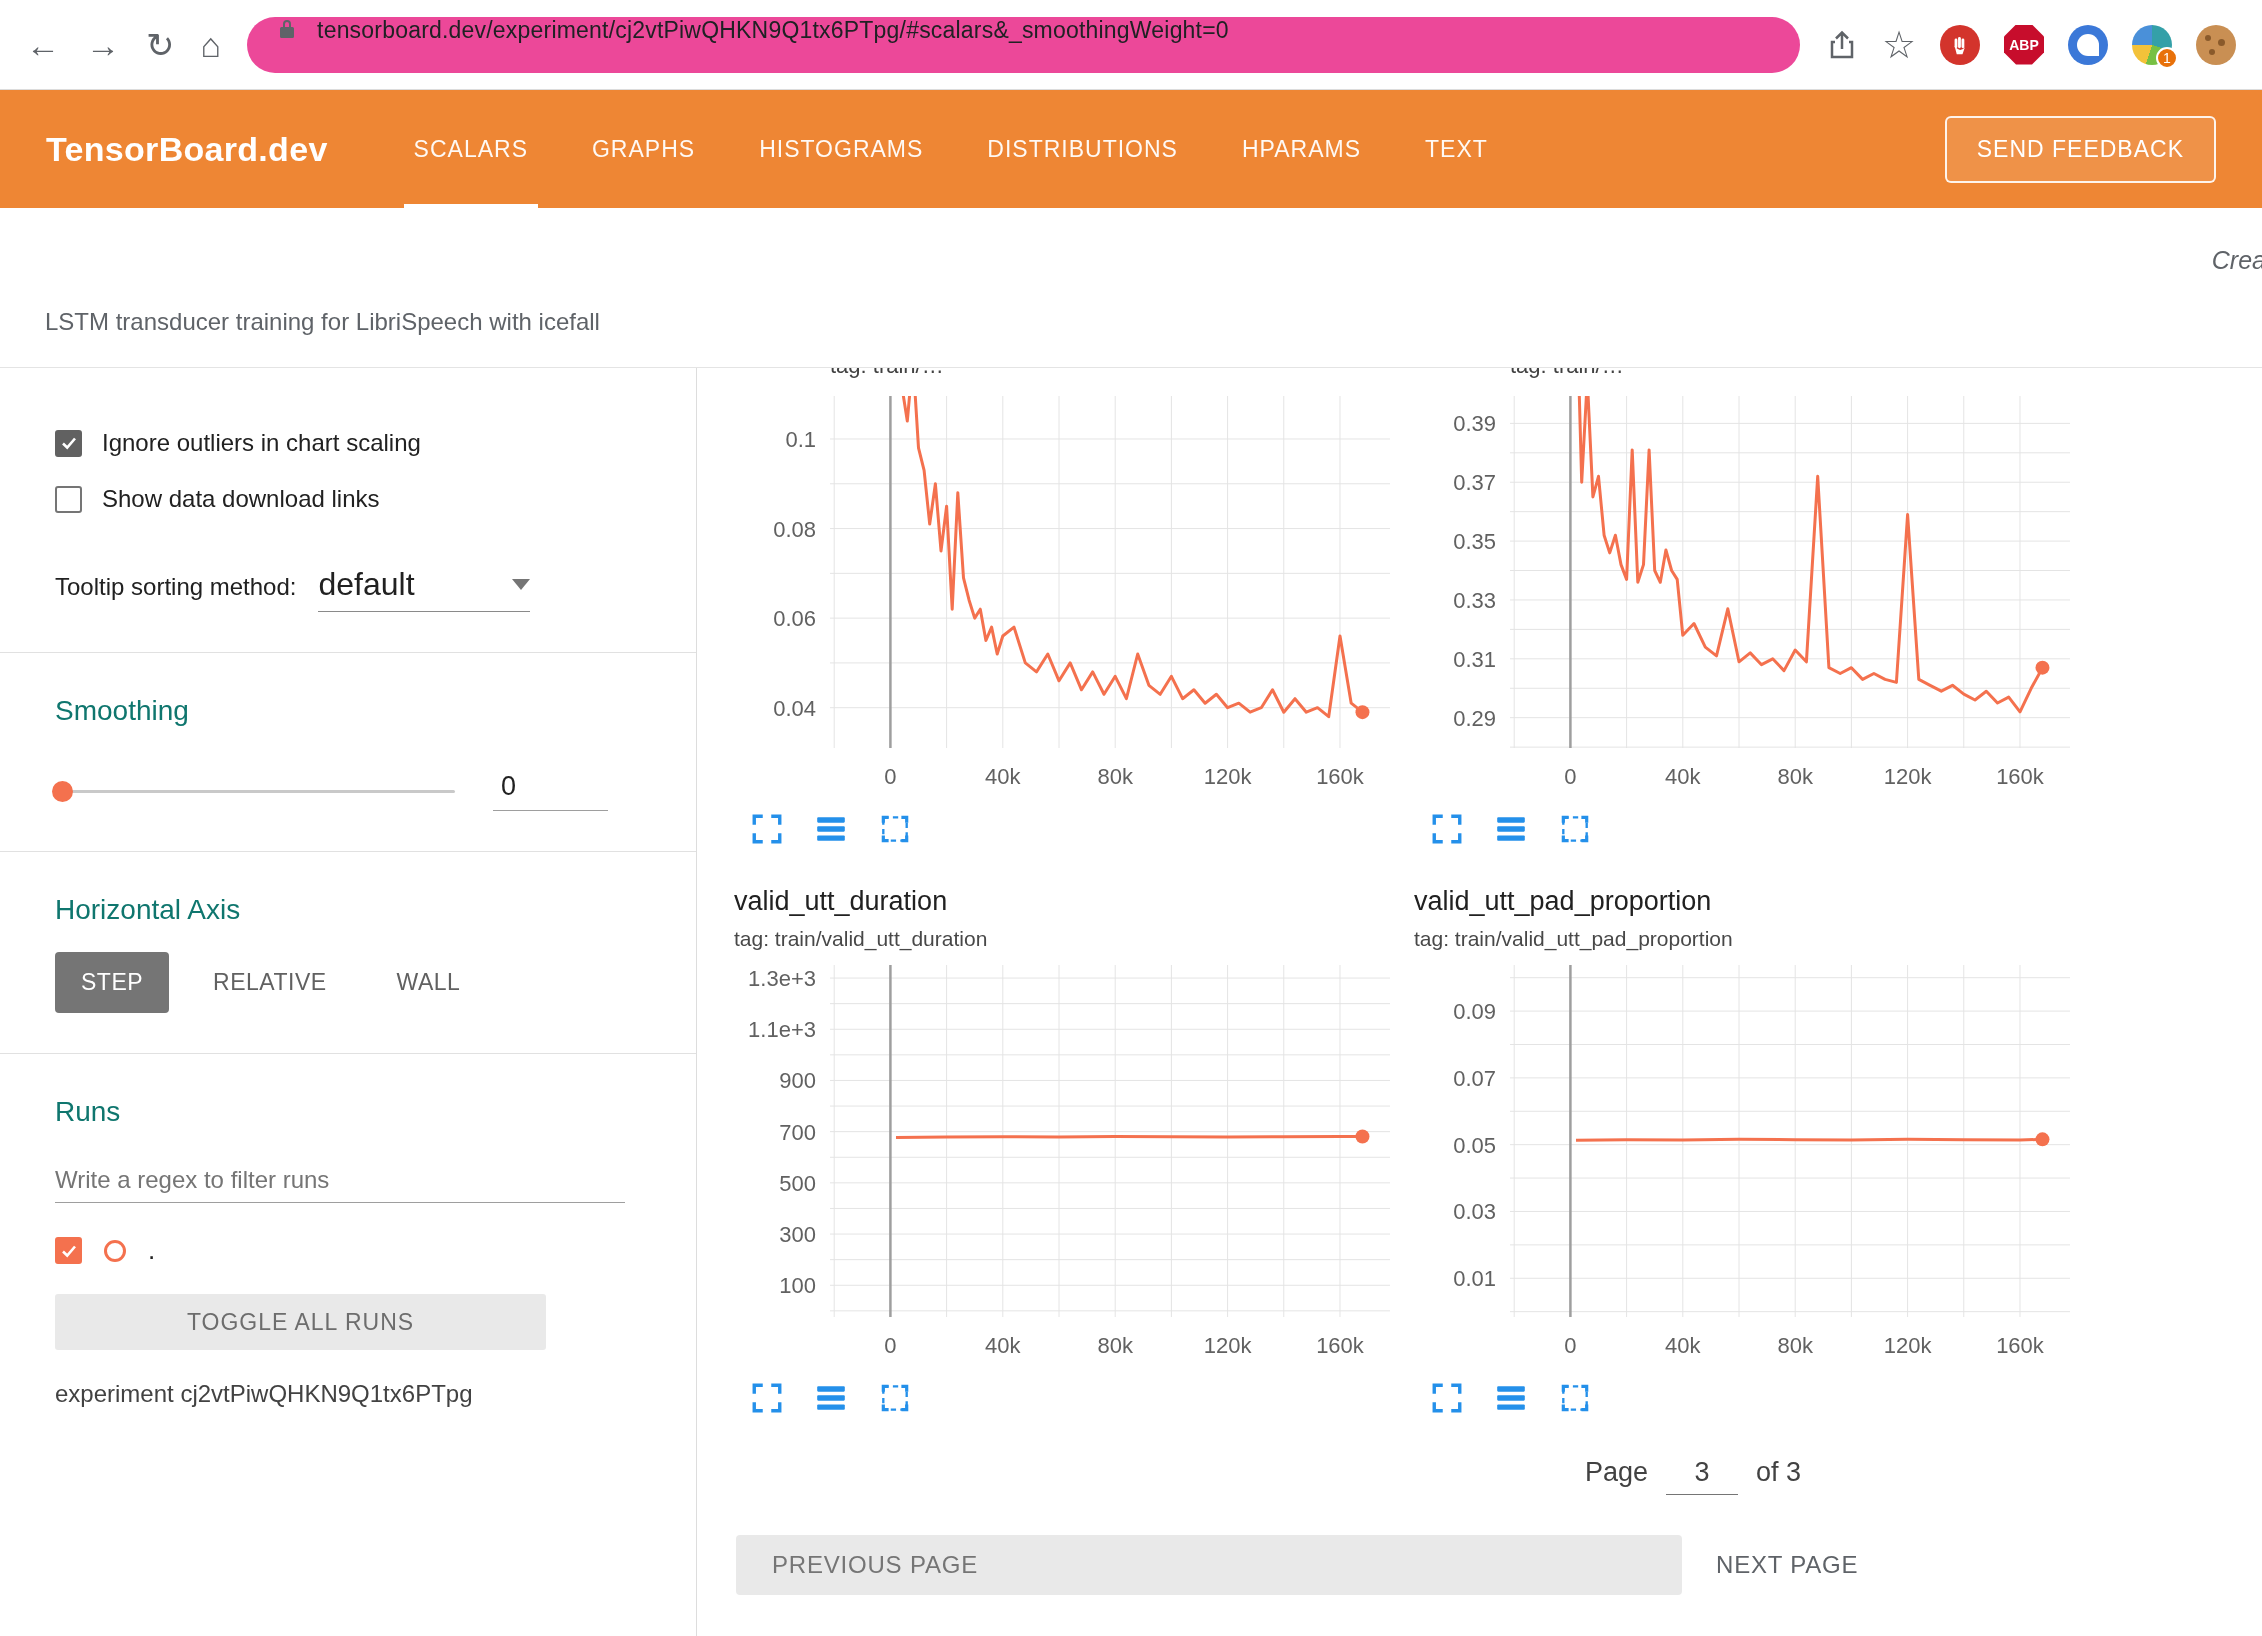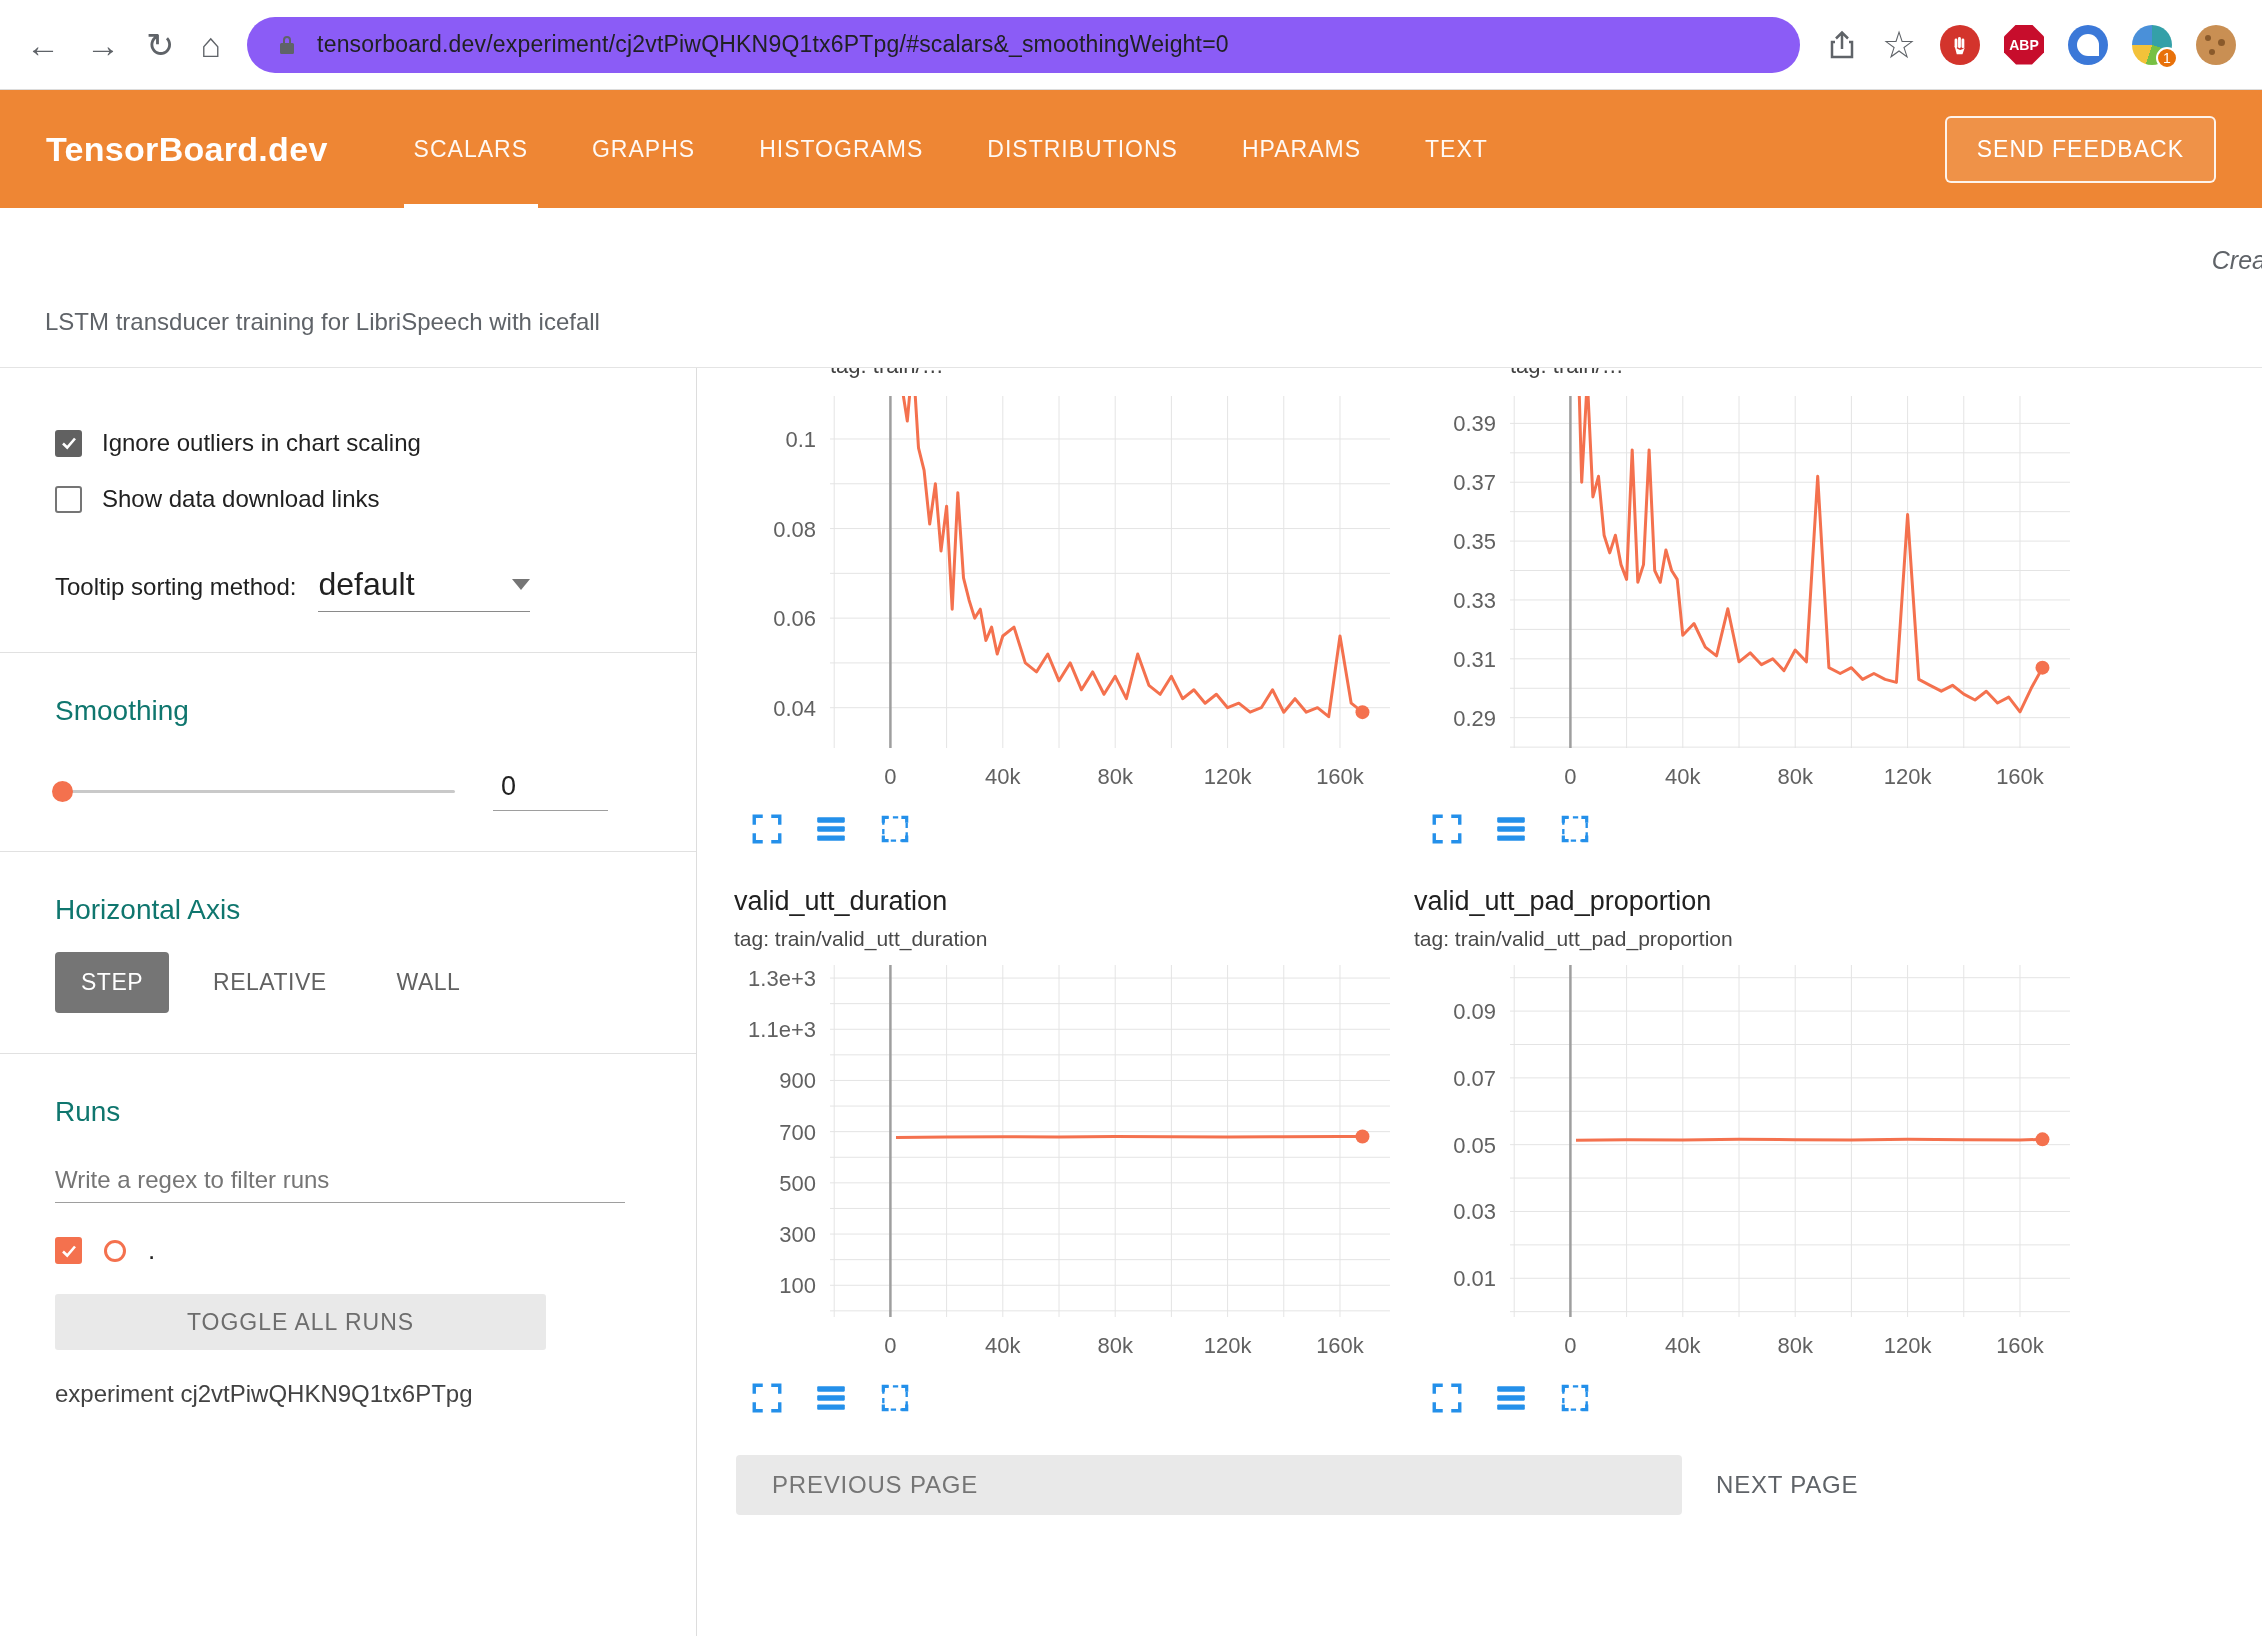--- a/index.html
+++ b/index.html
@@ -3,22 +3,22 @@
 <meta charset="utf-8">
 <style>
   * { margin:0; padding:0; box-sizing:border-box; }
   html,body { width:2262px; height:1636px; overflow:hidden; background:#fff;
     font-family:"Liberation Sans", sans-serif; color:#212121; }
 
   
   .chrome { height:90px; display:flex; align-items:center; gap:26px;
     padding:0 26px; background:#fff; border-bottom:1px solid #dcdcdc; }
   .nav-glyph { font-size:34px; color:#5f6368; line-height:1; cursor:pointer; }
-  .url-bar { flex:1; height:56px; background:#8b5cf6; border-radius:28px;
-    display:flex; align-items:center; gap:18px; padding:0 28px; min-width:0; }
+  .url-bar { flex:1; height:56px; background:#ec4899; border-radius:28px;
+    display:flex; gap:18px; padding:0 28px; min-width:0; }
   .url-text { font-size:23px; color:#202124; white-space:nowrap; overflow:hidden; letter-spacing:.2px; }
   .chrome-right { display:flex; align-items:center; gap:24px; }
   .ext { width:40px; height:40px; border-radius:50%; display:flex; align-items:center;
     justify-content:center; position:relative; flex:none; }
   .ext-adblock { background:#d3342c; }
   .ext-abp { background:#c70d2c; border-radius:8px;
     clip-path:polygon(30% 0,70% 0,100% 30%,100% 70%,70% 100%,30% 100%,0 70%,0 30%);
     color:#fff; font-size:14px; font-weight:bold; }
   .ext-blue { background:#3b78d8; }
   .ext-blue::after { content:""; width:22px; height:22px; background:#fff;
@@ -465,19 +465,24 @@
               <rect x="3" y="22" width="26" height="5" rx="1"></rect>
             </svg>
           <svg class="action-icon" viewBox="0 0 32 32" fill="none" stroke="#2490ea">
               <rect x="5" y="5" width="22" height="22" stroke-width="2.2" stroke-dasharray="5 4"></rect>
               <path d="M5 10 V5 H10 M22 5 H27 V10 M27 22 V27 H22 M10 27 H5 V22" stroke-width="3"></path>
             </svg>
         </div>
       </div>
     </div>
 
+    <div class="pagination">
+      <span>Page</span>
+      <span class="page-input">3</span>
+      <span>of 3</span>
+    </div>
 
     <div class="page-buttons">
       <div class="prev-btn">PREVIOUS PAGE</div>
       <div class="next-btn">NEXT PAGE</div>
     </div>
   </main>
 </div>
 
 </body></html>

